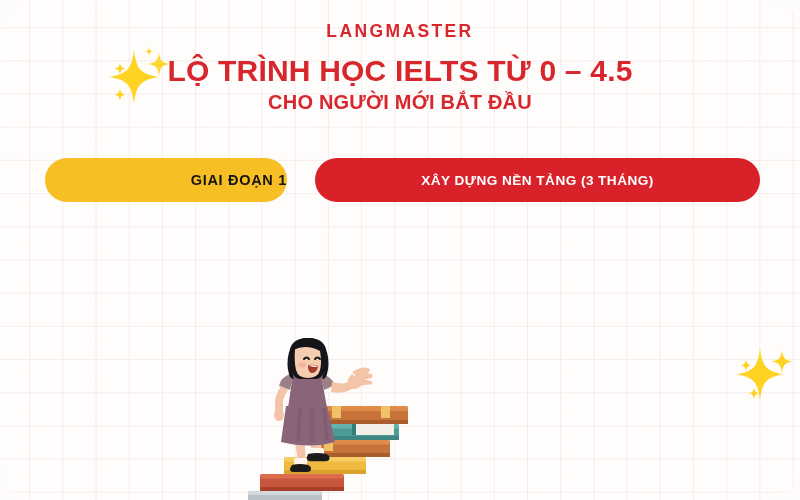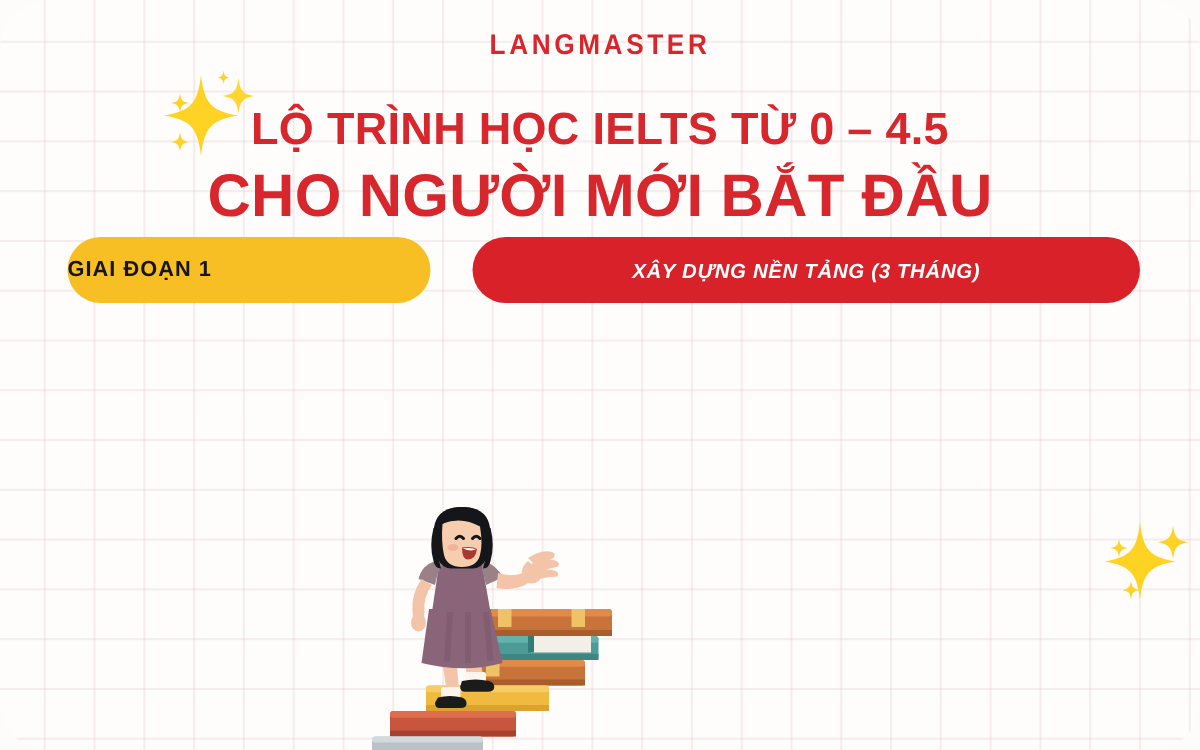--- a/index.html
+++ b/index.html
@@ -45,24 +45,23 @@
   .headline {
     position: absolute;
     top: 52px;
     left: 0;
     width: 800px;
     text-align: center;
     color: #d8262d;
     font-weight: 700;
     line-height: 1.28;
     letter-spacing: 0.2px;
-    margin-top: 16px;
   }
   .headline .l1 { display: block; font-size: 30px; }
-  .headline .l2 { display: block; font-size: 40px; }
+  .headline .l2 { display: block; font-size: 20px; }
 
   
   .rows {
     position: absolute;
     top: 158px;
     left: 0;
     width: 800px;
   }
   .row {
     position: relative;
@@ -73,42 +72,41 @@
   .stage-pill {
     position: absolute;
     left: 45px;
     top: 0;
     width: 242px;
     height: 44px;
     border-radius: 22px;
     background: #f7bf24;
     display: flex;
     align-items: center;
-    justify-content: flex-start;
+    justify-content: flex-end;
   }
   .stage-pill .label {
     font-size: 14.5px;
     font-weight: 700;
     color: #151515;
     letter-spacing: 0.7px;
     white-space: nowrap;
   }
 
   .task-pill {
     position: absolute;
     left: 315px;
     top: 0;
     width: 445px;
     height: 44px;
     border-radius: 22px;
     background: #d9212a;
     display: flex;
     align-items: center;
     justify-content: center;
-    font-style: italic;
   }
   .task-pill .label {
     font-size: 13.6px;
     font-weight: 700;
     color: #ffffff;
     letter-spacing: 0.45px;
     white-space: nowrap;
   }
 
   

